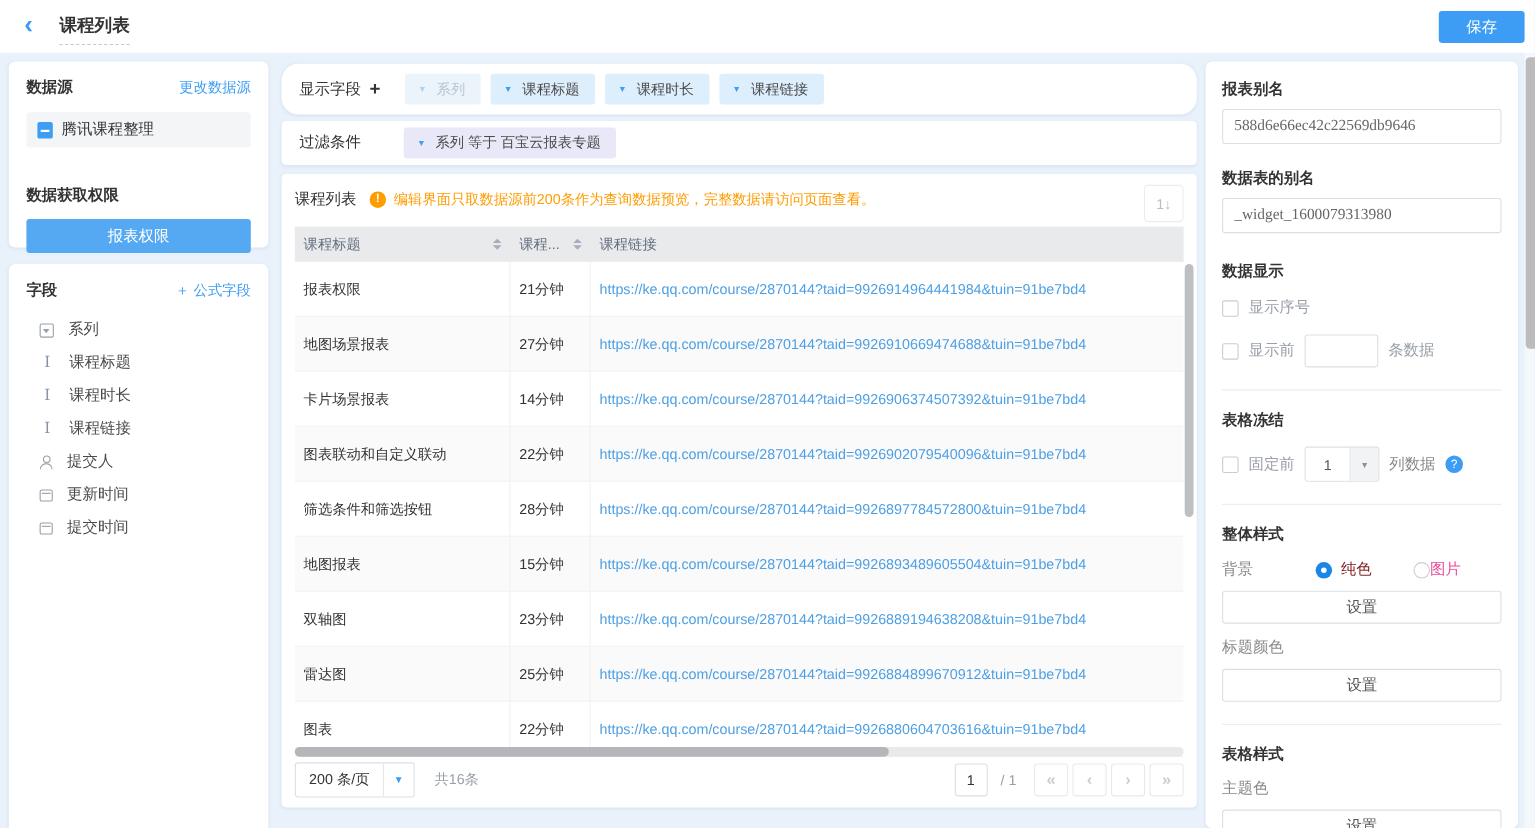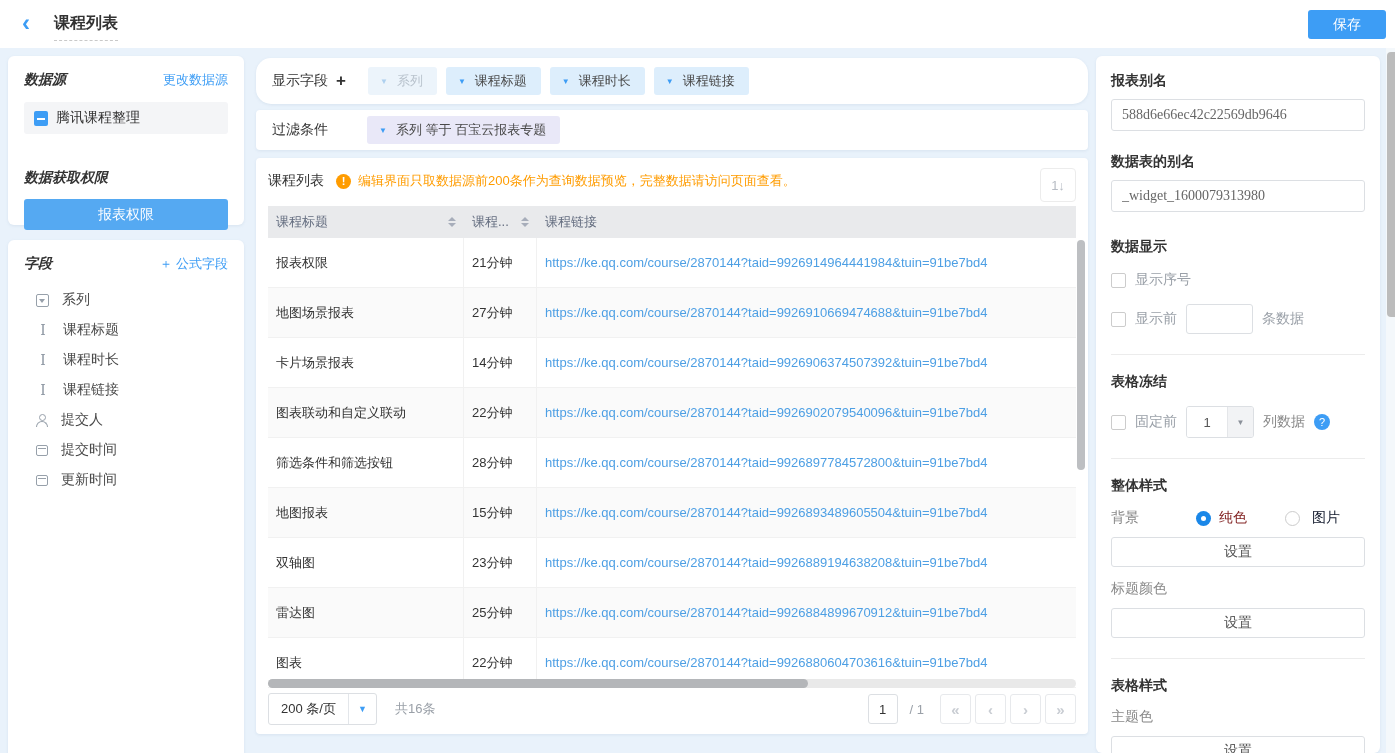--- a/index.html
+++ b/index.html
@@ -10,21 +10,21 @@
   
   .topbar { position:absolute; top:0; left:0; width:1395px; height:48px; background:#fff; z-index:5; }
   .back { position:absolute; left:22px; top:12px; width:24px; height:24px; cursor:pointer; color:#3d9df5; font-size:24px; line-height:22px; font-weight:bold; }
   .back::after { content:"‹"; }
   .pagetitle { position:absolute; left:54px; top:13px; font-size:16px; font-weight:bold; color:#333; padding-bottom:6px; border-bottom:1px dashed #c9c9c9; }
   .savebtn { position:absolute; right:9px; top:10px; width:78px; height:29px; background:#3d9df5; color:#fff; border:none; border-radius:3px; font-size:14px; cursor:pointer; font-family:Liberation Sans, sans-serif; }
 
   
   .sb1 { left:8px; top:56px; width:236px; height:169px; padding:15px 16px; }
   .sb-row { display:flex; justify-content:space-between; align-items:center; }
-  .sec-title { font-weight:bold; font-size:14px; color:#333;font-style:italic; }
+  .sec-title { font-weight:bold; font-size:14px; color:#333; }
   .link { color:#3d9df5; font-size:13px; text-decoration:none; cursor:pointer; }
   .ds-item { margin-top:13px; height:32px; background:#f4f5f7; border-radius:3px; display:flex; align-items:center; padding:0 10px; gap:8px; cursor:pointer; font-size:14px; color:#333; }
   .doc-icon { width:14px; height:15px; background:#3d9df5; border-radius:2px; position:relative; flex:none; }
   .doc-icon::after { content:""; position:absolute; left:3px; right:3px; top:7px; height:2px; background:#fff; }
   .perm-btn { margin-top:12px; width:100%; height:31px; background:#55a9f2; color:#fff; border:none; border-radius:3px; font-size:14px; cursor:pointer; font-family:inherit; }
   .sb2 { left:8px; top:240px; width:236px; height:520px; padding:15px 16px; }
   .field-item { display:flex; align-items:center; gap:13px; height:30px; cursor:pointer; color:#4a4a4a; font-size:14px; padding-left:12px; }
   .fld-ic { width:14px; height:14px; display:inline-flex; align-items:center; justify-content:center; flex:none; }
   .select-icon { width:13px; height:13px; border:1.3px solid #97a0aa; border-radius:2px; position:relative; }
   .select-icon::after { content:""; position:absolute; left:2.2px; top:4px; border-left:3.2px solid transparent; border-right:3.2px solid transparent; border-top:4px solid #97a0aa; }
@@ -167,26 +167,26 @@
         <span>课程链接</span>
       </div>
 
       <div class="field-item">
         <span class="fld-ic user-icon"></span>
         <span>提交人</span>
       </div>
 
       <div class="field-item">
         <span class="fld-ic calendar-icon"></span>
+        <span>更新时间</span>
+      </div>
+
+      <div class="field-item">
+        <span class="fld-ic calendar-icon"></span>
         <span>提交时间</span>
-      </div>
-
-      <div class="field-item">
-        <span class="fld-ic calendar-icon"></span>
-        <span>更新时间</span>
       </div>
     </div>
 </aside>
 
 <section class="card disp-card">
   <span class="row-label">显示字段</span>
   <span class="plusbtn"></span>
   <div class="chips">
 
       <span class="chip disabled">
@@ -357,21 +357,21 @@
     <span class="help-ic"></span>
   </div>
 
   <div class="divider"></div>
   <div class="rp-label-b" style="margin-top:18px">整体样式</div>
   <div class="radiorow">
     <span style="color:#888;width:85px">背景</span>
     <span class="radio on"></span>
     <span style="color:#7f1d1d;margin:0 38px 0 8px">纯色</span>
     <span class="radio off"></span>
-    <span style="color:#0f172a;margin-left:12px">图片</span>
+    <span style="color:#ec4899;margin-left:0">图片</span>
   </div>
   <button class="setbtn">设置</button>
   <div class="sub-label">标题颜色</div>
   <button class="setbtn">设置</button>
 
   <div class="divider"></div>
   <div class="rp-label-b" style="margin-top:18px">表格样式</div>
   <div class="sub-label">主题色</div>
   <button class="setbtn">设置</button>
   

